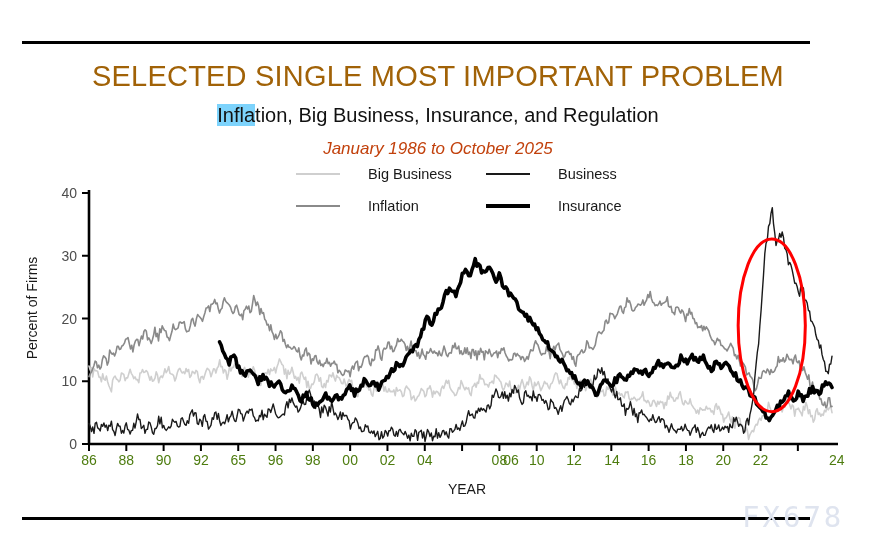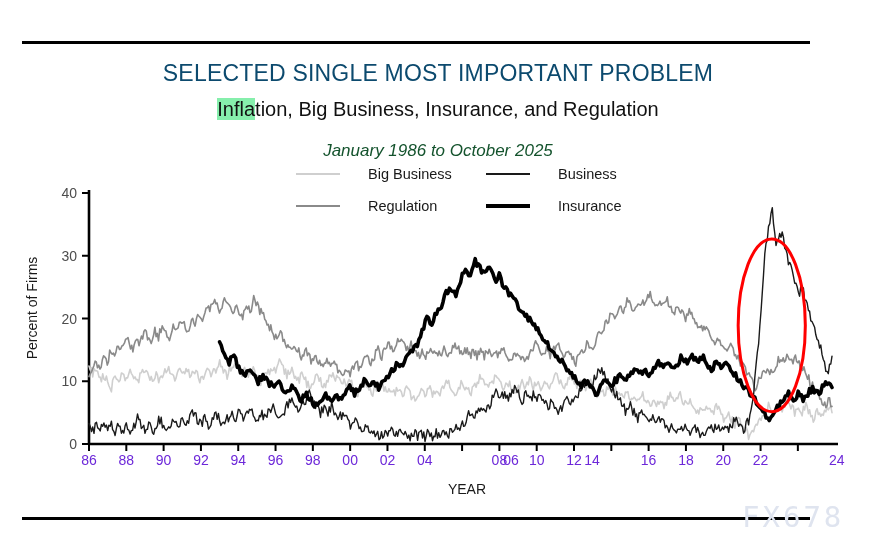--- a/index.html
+++ b/index.html
@@ -11,29 +11,29 @@
     position:relative;
   }
   #root{position:relative;width:876px;height:556px;}
 
   .rule{position:absolute;left:22px;width:788px;height:3px;background:#000;}
   #rule-top{top:41px;}
   #rule-bottom{top:517px;}
 
   #title-block{position:absolute;left:0;top:60px;width:876px;text-align:center;}
   #chart-title{
-    font-size:23px;letter-spacing:.2px;color:#0c4a6e;
+    font-size:29px;letter-spacing:.2px;color:#a16207;
     font-family:"Liberation Sans", sans-serif;white-space:nowrap;
   }
   #chart-subtitle{
     margin-top:11px;font-size:20px;color:#111;white-space:nowrap;
   }
-  #chart-subtitle .hl{background:#86efac;}
+  #chart-subtitle .hl{background:#7dd3fc;}
   #chart-daterange{
-    margin-top:20px;font-size:17px;font-style:italic;color:#14532d;white-space:nowrap;
+    margin-top:12px;font-size:17px;font-style:italic;color:#c2410c;white-space:nowrap;
   }
 
   
   #legend{
     position:absolute;left:296px;top:166px;width:330px;
     display:grid;grid-template-columns:72px 118px 72px auto;
     grid-row-gap:16px;align-items:center;
   }
   .lg-swatch{display:block;width:44px;}
   .lg-swatch i{display:block;width:44px;}
@@ -43,21 +43,21 @@
   #plot{position:absolute;left:0;top:0;width:876px;height:556px;}
   .axis-title{position:absolute;font-size:14px;color:#1a1a1a;}
   #ylab{
     left:-38px;top:300px;width:140px;text-align:center;
     transform:rotate(-90deg);transform-origin:center center;
   }
   #xlab{left:0;top:481px;width:876px;text-align:center;padding-left:29px;}
   .ytick{position:absolute;right:0;width:34px;text-align:right;
     font-size:14px;color:#4d4d4d;transform:translateY(-8px);}
   .xtick{position:absolute;top:452px;width:30px;margin-left:-15px;text-align:center;
-    font-size:14px;color:#6d28d9;}
+    font-size:14px;color:#4d7c0f;}
 
   #watermark{
     position:absolute;left:742px;top:500px;
     font-size:29px;letter-spacing:3px;color:#dfe4ef;
     font-family:"DejaVu Sans Mono", monospace;
     user-select:none;
   }
 </style>
 </head>
 <body>
@@ -78,21 +78,21 @@
         <i id="sw0" style="height: 1.6px; background: rgb(207, 207, 207);"></i>
       </div>
     <div class="lg-label">Big Business</div>
     <div class="lg-swatch">
         <i id="sw1" style="height: 1.4px; background: rgb(26, 26, 26);"></i>
       </div>
     <div class="lg-label">Business</div>
     <div class="lg-swatch">
         <i id="sw2" style="height: 1.6px; background: rgb(138, 138, 138);"></i>
       </div>
-    <div class="lg-label">Regulation</div>
+    <div class="lg-label">Inflation</div>
     <div class="lg-swatch">
         <i id="sw3" style="height: 3.6px; background: rgb(0, 0, 0);"></i>
       </div>
     <div class="lg-label">Insurance</div>
   </div>
 
   <div id="plot">
     <svg id="svg" width="876" height="556">
         <line x1="89" y1="190" x2="89" y2="444" stroke="#000" stroke-width="2.6"></line>
         <line x1="89" y1="444" x2="838" y2="444" stroke="#000" stroke-width="2.6"></line>
@@ -134,31 +134,31 @@
         <div class="ytick" style="top: 381.25px; left: 43px; right: auto;">10</div>
         <div class="ytick" style="top: 318.5px; left: 43px; right: auto;">20</div>
         <div class="ytick" style="top: 255.75px; left: 43px; right: auto;">30</div>
         <div class="ytick" style="top: 193px; left: 43px; right: auto;">40</div>
       </div>
     <div id="xticks">
         <div class="xtick" style="left: 89px;">86</div>
         <div class="xtick" style="left: 126.309px;">88</div>
         <div class="xtick" style="left: 163.617px;">90</div>
         <div class="xtick" style="left: 200.926px;">92</div>
-        <div class="xtick" style="left: 238.234px;">94</div>
+        <div class="xtick" style="left: 238.234px;">65</div>
         <div class="xtick" style="left: 275.543px;">96</div>
         <div class="xtick" style="left: 312.851px;">98</div>
         <div class="xtick" style="left: 350.16px;">00</div>
         <div class="xtick" style="left: 387.468px;">02</div>
         <div class="xtick" style="left: 424.777px;">04</div>
         <div class="xtick" style="left: 462.086px; margin-left: 34px;">06</div>
         <div class="xtick" style="left: 499.394px;">08</div>
         <div class="xtick" style="left: 536.703px;">10</div>
         <div class="xtick" style="left: 574.011px;">12</div>
-        <div class="xtick" style="left: 592px;">14</div>
+        <div class="xtick" style="left: 612px;">14</div>
         <div class="xtick" style="left: 648.628px;">16</div>
         <div class="xtick" style="left: 685.937px;">18</div>
         <div class="xtick" style="left: 723.246px;">20</div>
         <div class="xtick" style="left: 760.554px;">22</div>
         <div class="xtick" style="left: 797.863px; margin-left: 24px;">24</div>
       </div>
   </div>
 
   <div id="watermark">FX678</div>
 

